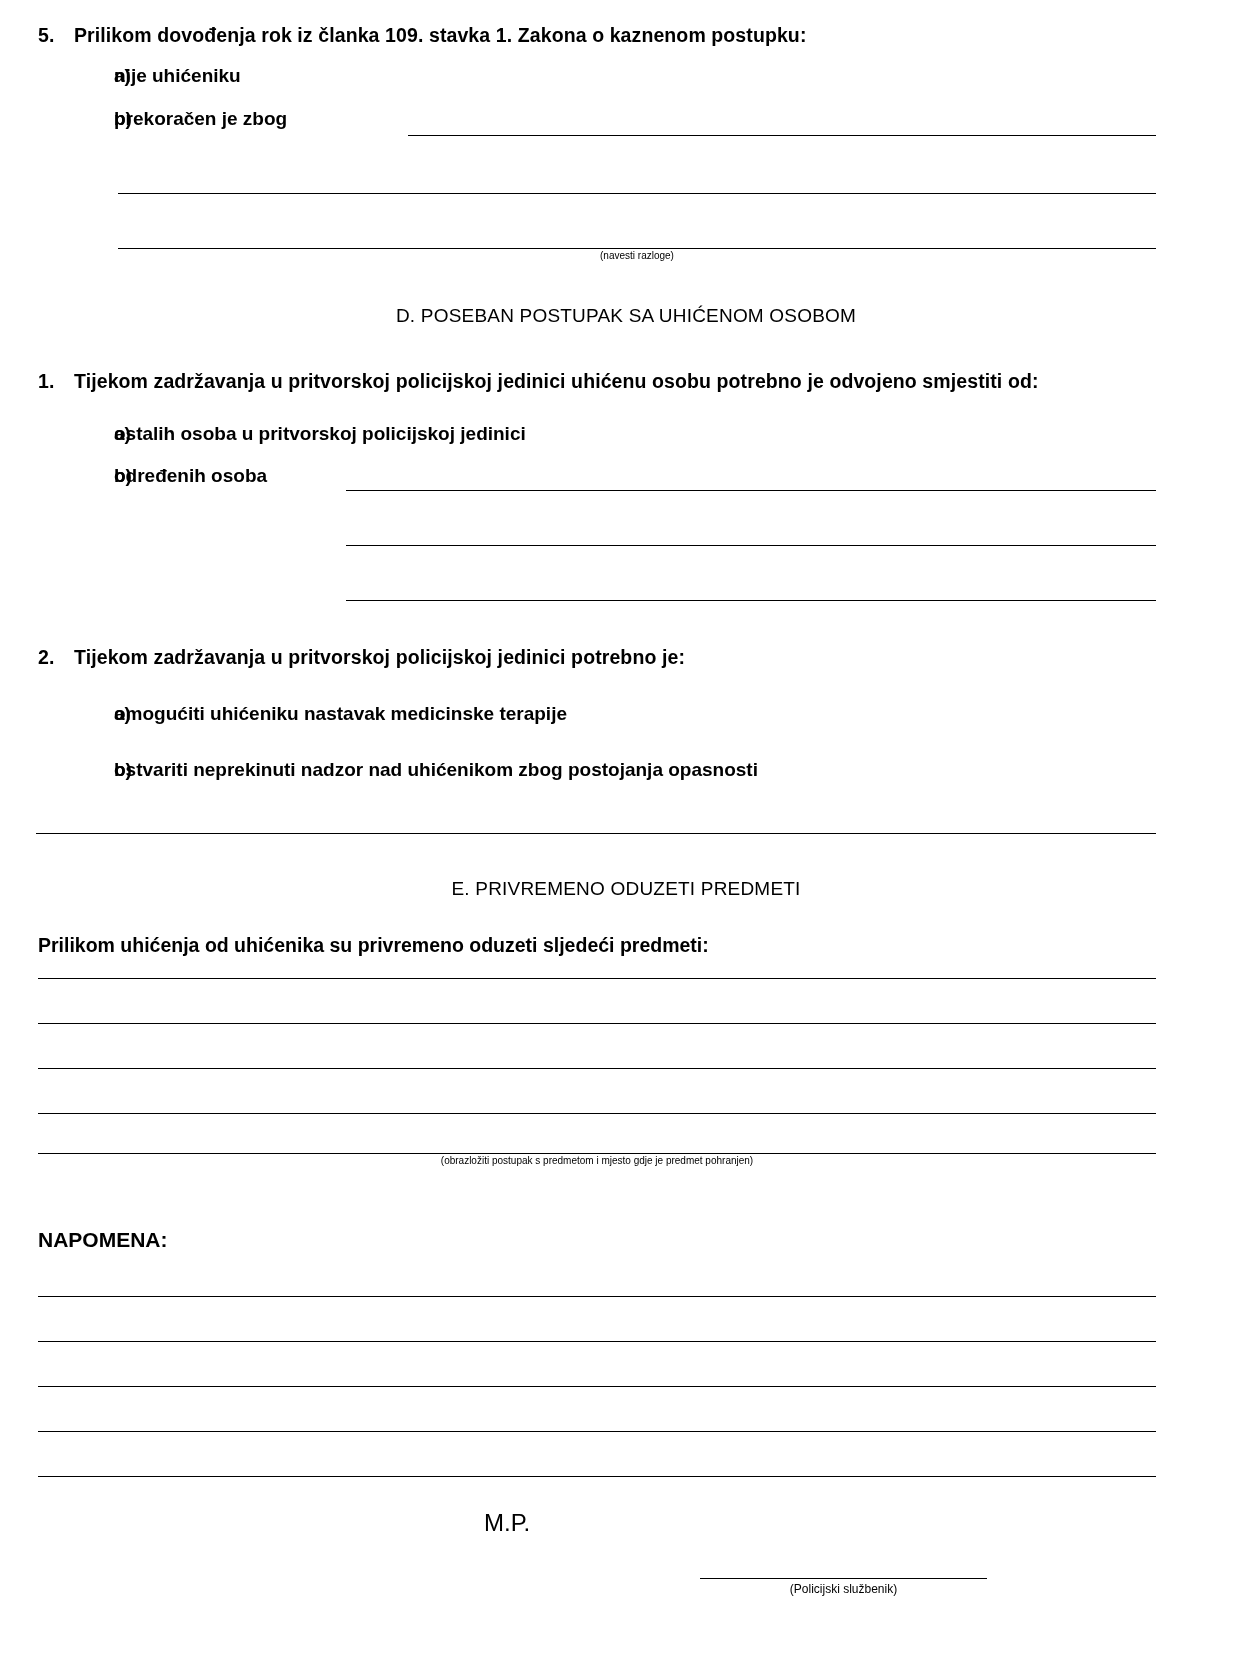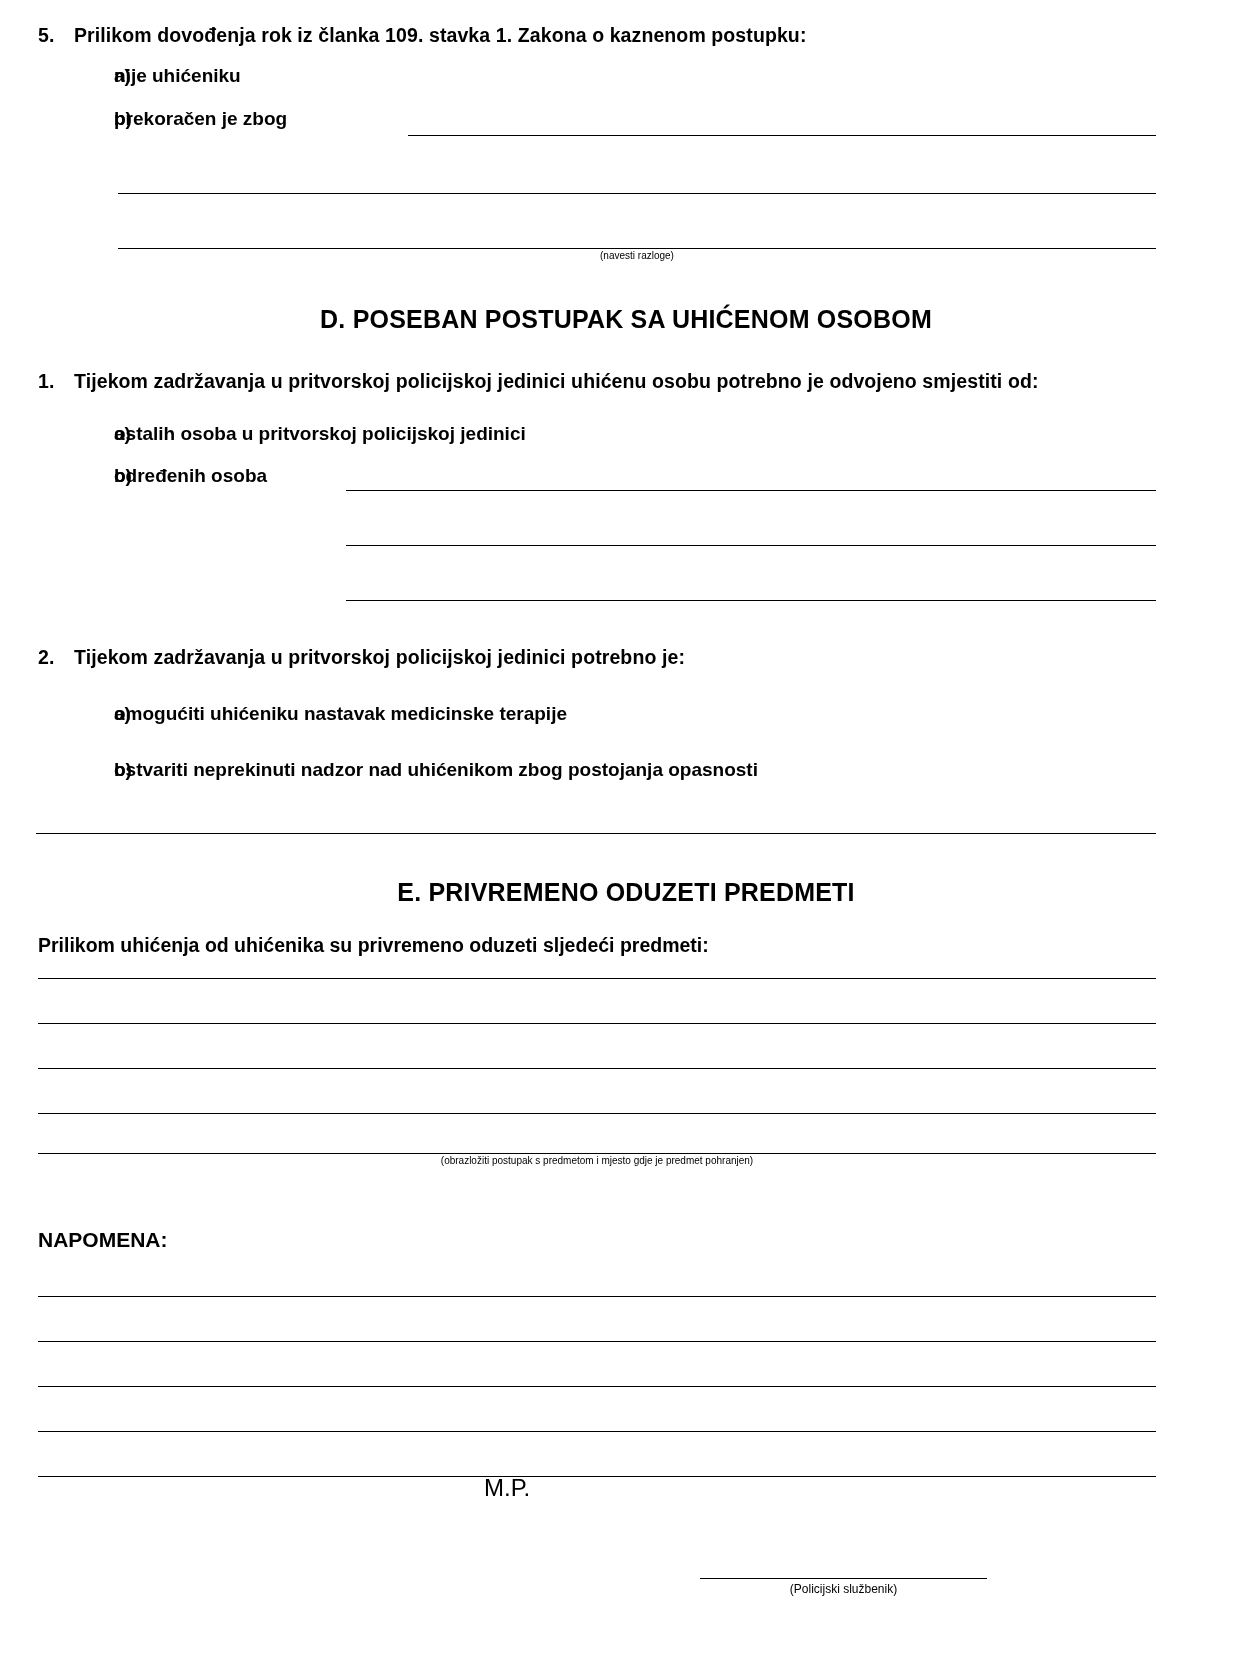--- a/index.html
+++ b/index.html
@@ -55,22 +55,22 @@
   }
 
   .caption {
     font-size: 10px;
     font-weight: normal;
     text-align: center;
   }
 
   .section-title {
     text-align: center;
-    font-size: 25px;
-    font-weight: bold;
+    font-size: 19px;
+    font-weight: normal;
     letter-spacing: .2px;
   }
 
   .para-bold {
     font-size: 19.5px;
     font-weight: bold;
   }
 
   
   .abs { position: absolute; }
@@ -150,18 +150,18 @@
   <div class="abs para-bold" style="left:38px; top:1228px; width:400px; font-size:21px;">NAPOMENA:</div>
 
   <div class="abs caption" style="left:38px; top:1155px; width:1118px;">(obrazložiti postupak s predmetom i mjesto gdje je predmet pohranjen)</div>
 
   <div class="abs rule" style="left:38px; top:1296px; width:1118px;"></div>
   <div class="abs rule" style="left:38px; top:1341px; width:1118px;"></div>
   <div class="abs rule" style="left:38px; top:1386px; width:1118px;"></div>
   <div class="abs rule" style="left:38px; top:1431px; width:1118px;"></div>
   <div class="abs rule" style="left:38px; top:1476px; width:1118px;"></div>
 
-  <div class="abs" style="left:484px; top:1474px; font-size:24px;">M.P.</div>
+  <div class="abs" style="left:484px; top:1509px; font-size:24px;">M.P.</div>
 
   <div class="abs rule" style="left:700px; top:1578px; width:287px;"></div>
   <div class="abs caption" style="left:700px; top:1582px; width:287px; font-size:12px;">(Policijski službenik)</div>
 
 </div>
 
 </body></html>

